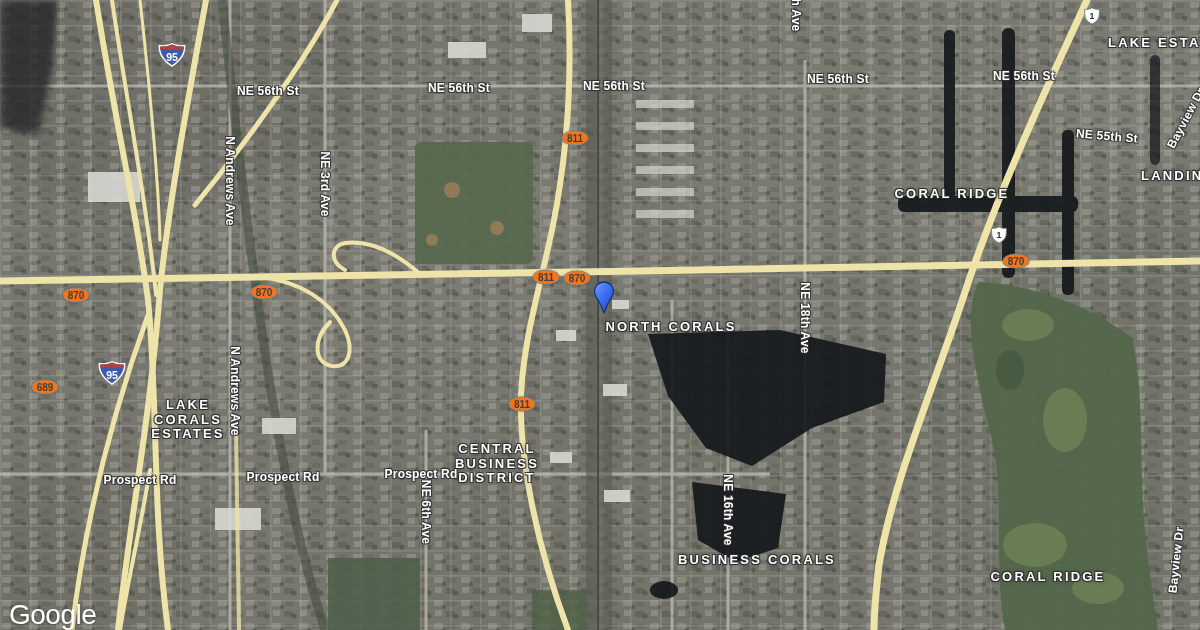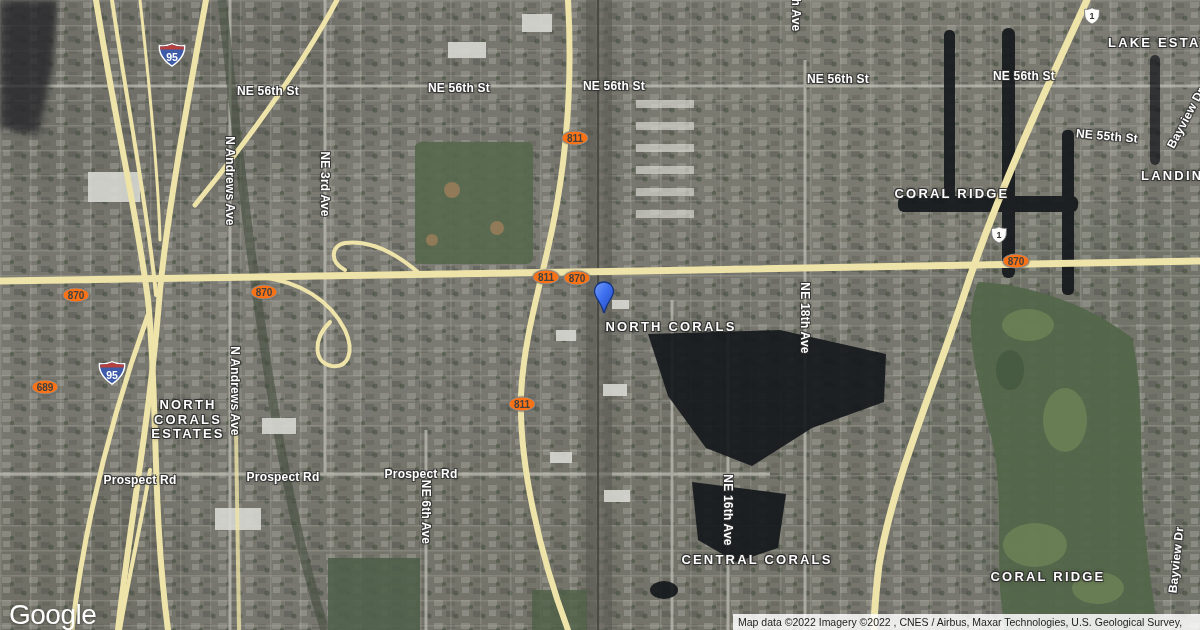--- a/index.html
+++ b/index.html
@@ -199,26 +199,31 @@
   <div class="lbl street" style="left:1186px;top:118px;--r:-62deg">Bayview Dr</div>
   <div class="lbl street" style="left:1176px;top:560px;--r:-84deg">Bayview Dr</div>
   <div class="lbl street" style="left:140px;top:480px">Prospect Rd</div>
   <div class="lbl street" style="left:283px;top:477px">Prospect Rd</div>
   <div class="lbl street" style="left:421px;top:474px">Prospect Rd</div>
 
   <div class="lbl hood left" style="left:1108px;top:42px">LAKE ESTATES</div>
   <div class="lbl hood" style="left:952px;top:193px">CORAL RIDGE</div>
   <div class="lbl hood left" style="left:1141px;top:175px">LANDINGS</div>
   <div class="lbl hood multi" style="left:188px;top:420px">
-    <div>NORTH</div>
+    <div>LAKE</div>
     <div>CORALS</div>
     <div>ESTATES</div>
   </div>
+  <div class="lbl hood multi" style="left:497px;top:464px">
+    <div>CENTRAL</div>
+    <div>BUSINESS</div>
+    <div>DISTRICT</div>
+  </div>
   <div class="lbl hood" style="left:671px;top:326px">NORTH CORALS</div>
-  <div class="lbl hood" style="left:757px;top:559px">CENTRAL CORALS</div>
+  <div class="lbl hood" style="left:757px;top:559px">BUSINESS CORALS</div>
   <div class="lbl hood" style="left:1048px;top:576px">CORAL RIDGE</div>
 
   <div class="shield" style="left:172px;top:55px">
     <svg width="30" height="26" viewBox="0 0 30 26">
       <path d="M15 1 C 11 3 5.5 3.6 1.8 2.8 C 1 9 3 17 15 25 C 27 17 29 9 28.2 2.8 C 24.5 3.6 19 3 15 1 Z" fill="#fff"></path>
       <path d="M15 2.6 C 11.5 4.3 6.5 4.9 3.2 4.4 C 2.8 9.5 5 16 15 23.2 C 25 16 27.2 9.5 26.8 4.4 C 23.5 4.9 18.5 4.3 15 2.6 Z" fill="#3d5ba9"></path>
       <path d="M15 2.6 C 11.5 4.3 6.5 4.9 3.2 4.4 L3.1 7.4 L26.9 7.4 L26.8 4.4 C 23.5 4.9 18.5 4.3 15 2.6 Z" fill="#b5413f"></path>
       <text x="15" y="18.5" text-anchor="middle" font-size="10.5" font-weight="bold" fill="#fff">95</text>
     </svg>
   </div>
@@ -254,17 +259,14 @@
   </div>
 
   <div class="pin">
     <svg width="22" height="34" viewBox="0 0 22 34">
       <path d="M11 1 C5 1 1.5 5.5 1.5 10.5 C1.5 16 7 20 9.8 28.5 L10.5 31 C10.7 31.8 11.3 31.8 11.5 31 L12.2 28.5 C15 20 20.5 16 20.5 10.5 C20.5 5.5 17 1 11 1 Z" fill="url(#ping)" stroke="#16337e" stroke-width="1.3"></path>
     </svg>
   </div>
 
   <div class="google-logo">Google</div>
 
-  <div class="attribution">
-    <span>Map data ©2022 Imagery ©2022 , CNES / Airbus, Maxar Technologies, U.S. Geological Survey,</span>
-  </div>
 
 </div>
 
 </body></html>

